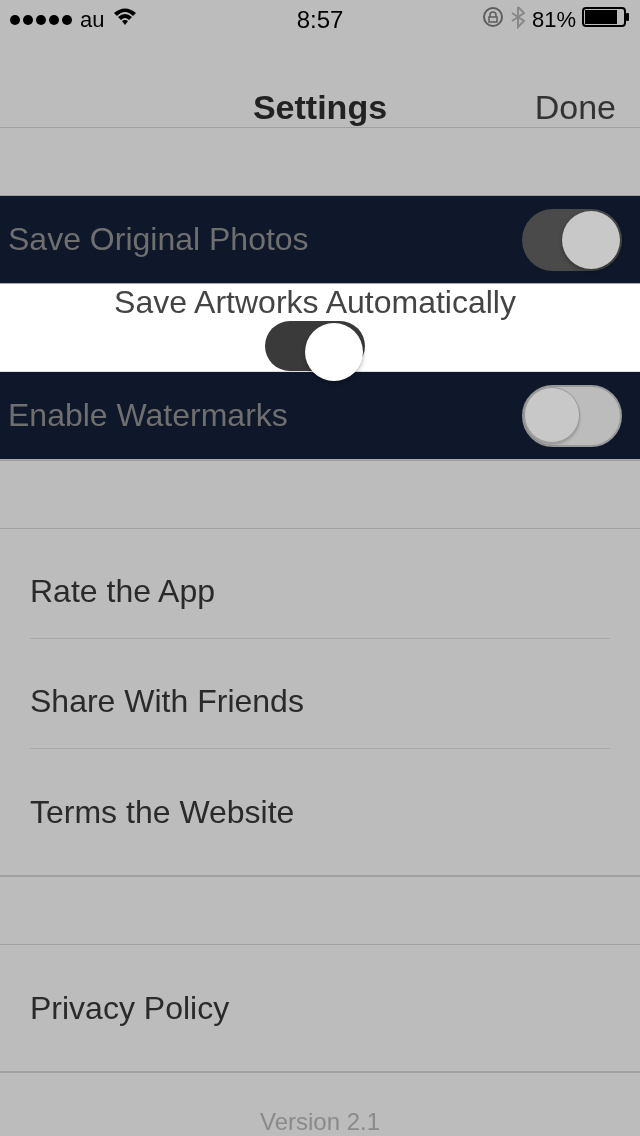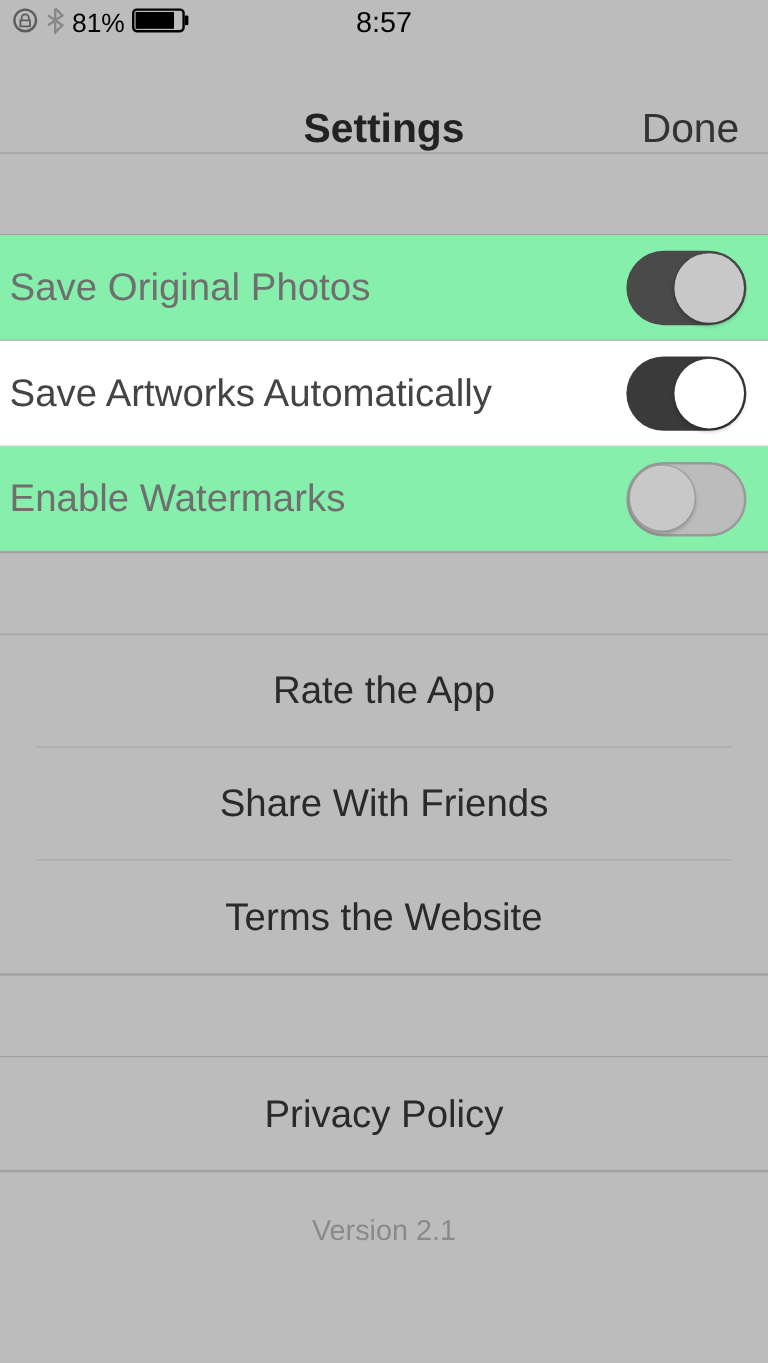--- a/index.html
+++ b/index.html
@@ -55,25 +55,26 @@
     .spacer-small {
       height: 68px;
       border-top: 1px solid #a0a0a0;
     }
     .row {
       height: 88px;
       display: flex;
       align-items: center;
       padding: 0 18px 0 8px;
       border-bottom: 1px solid #a8a8a8;
-      background: #86efac;
+      background: #0f172a;
     }
     .row.highlighted {
       background: #fff;
       border-bottom: 1px solid #ddd;
+      flex-direction: column;
     }
     .row-label {
       flex: 1;
       font-size: 32px;
       font-weight: 400;
       color: #6f6f6f;
     }
     .row.highlighted .row-label { color: #444; }
     
     .toggle {
@@ -95,23 +96,23 @@
     }
     .toggle-on .toggle-knob { right: 2px; background: #c8c8c8; }
     .toggle-on-bright .toggle-knob { right: 2px; background: #fff; }
     .toggle-off .toggle-knob { left: 0px; top: 0px; width: 56px; height: 56px; background: #c8c8c8; border: 1px solid #999; box-shadow: 0 2px 3px rgba(0,0,0,0.2); }
     
     .action-section { border-top: 1px solid #a0a0a0; }
     .action-row {
       height: 94px;
       display: flex;
       align-items: center;
-      justify-content: center;
+      justify-content: flex-start;
       border-bottom: 1px solid #a8a8a8;
-      margin: 0 30px;
+      margin: 16px 30px;
     }
     .action-row:last-child { border-bottom: none; }
     .action-section-wrap { border-bottom: 1px solid #a0a0a0; }
     .action-label {
       font-size: 32px;
       font-weight: 400;
       color: #2a2a2a;
     }
     
     .footer {
@@ -121,20 +122,35 @@
       justify-content: center;
       padding-bottom: 6px;
       border-top: 1px solid #a0a0a0;
     }
     .version { font-size: 24px; color: #8a8a8a; }
   </style>
 </head>
 <body>
 
 <div class="status-bar">
+  <div class="status-left">
+    <span class="dots">
+      <span class="dot"></span>
+        <span class="dot"></span>
+        <span class="dot"></span>
+        <span class="dot"></span>
+        <span class="dot"></span>
+    </span>
+    <span class="carrier">au</span>
+    <span class="wifi-icon">
+      <svg width="26" height="20" viewBox="0 0 26 20">
+          <path d="M13 18 L10 14 Q13 12 16 14 Z M6 10 Q13 4 20 10 L17 13 Q13 9 9 13 Z M2 6 Q13 -3 24 6 L21 9 Q13 1 5 9 Z" fill="#000"></path>
+        </svg>
+    </span>
+  </div>
   <div class="status-center">8:57</div>
   <div class="status-right">
     <span class="lock-icon">
       <svg width="22" height="22" viewBox="0 0 22 22">
           <circle cx="11" cy="11" r="9" fill="none" stroke="#000" stroke-width="2"></circle>
           <path d="M8 11 v-2 a3 3 0 0 1 6 0 v2 M7 11 h8 v5 h-8 z" fill="none" stroke="#000" stroke-width="1.5"></path>
         </svg>
     </span>
     <span class="bt-icon">
       <svg width="16" height="24" viewBox="0 0 16 24">

